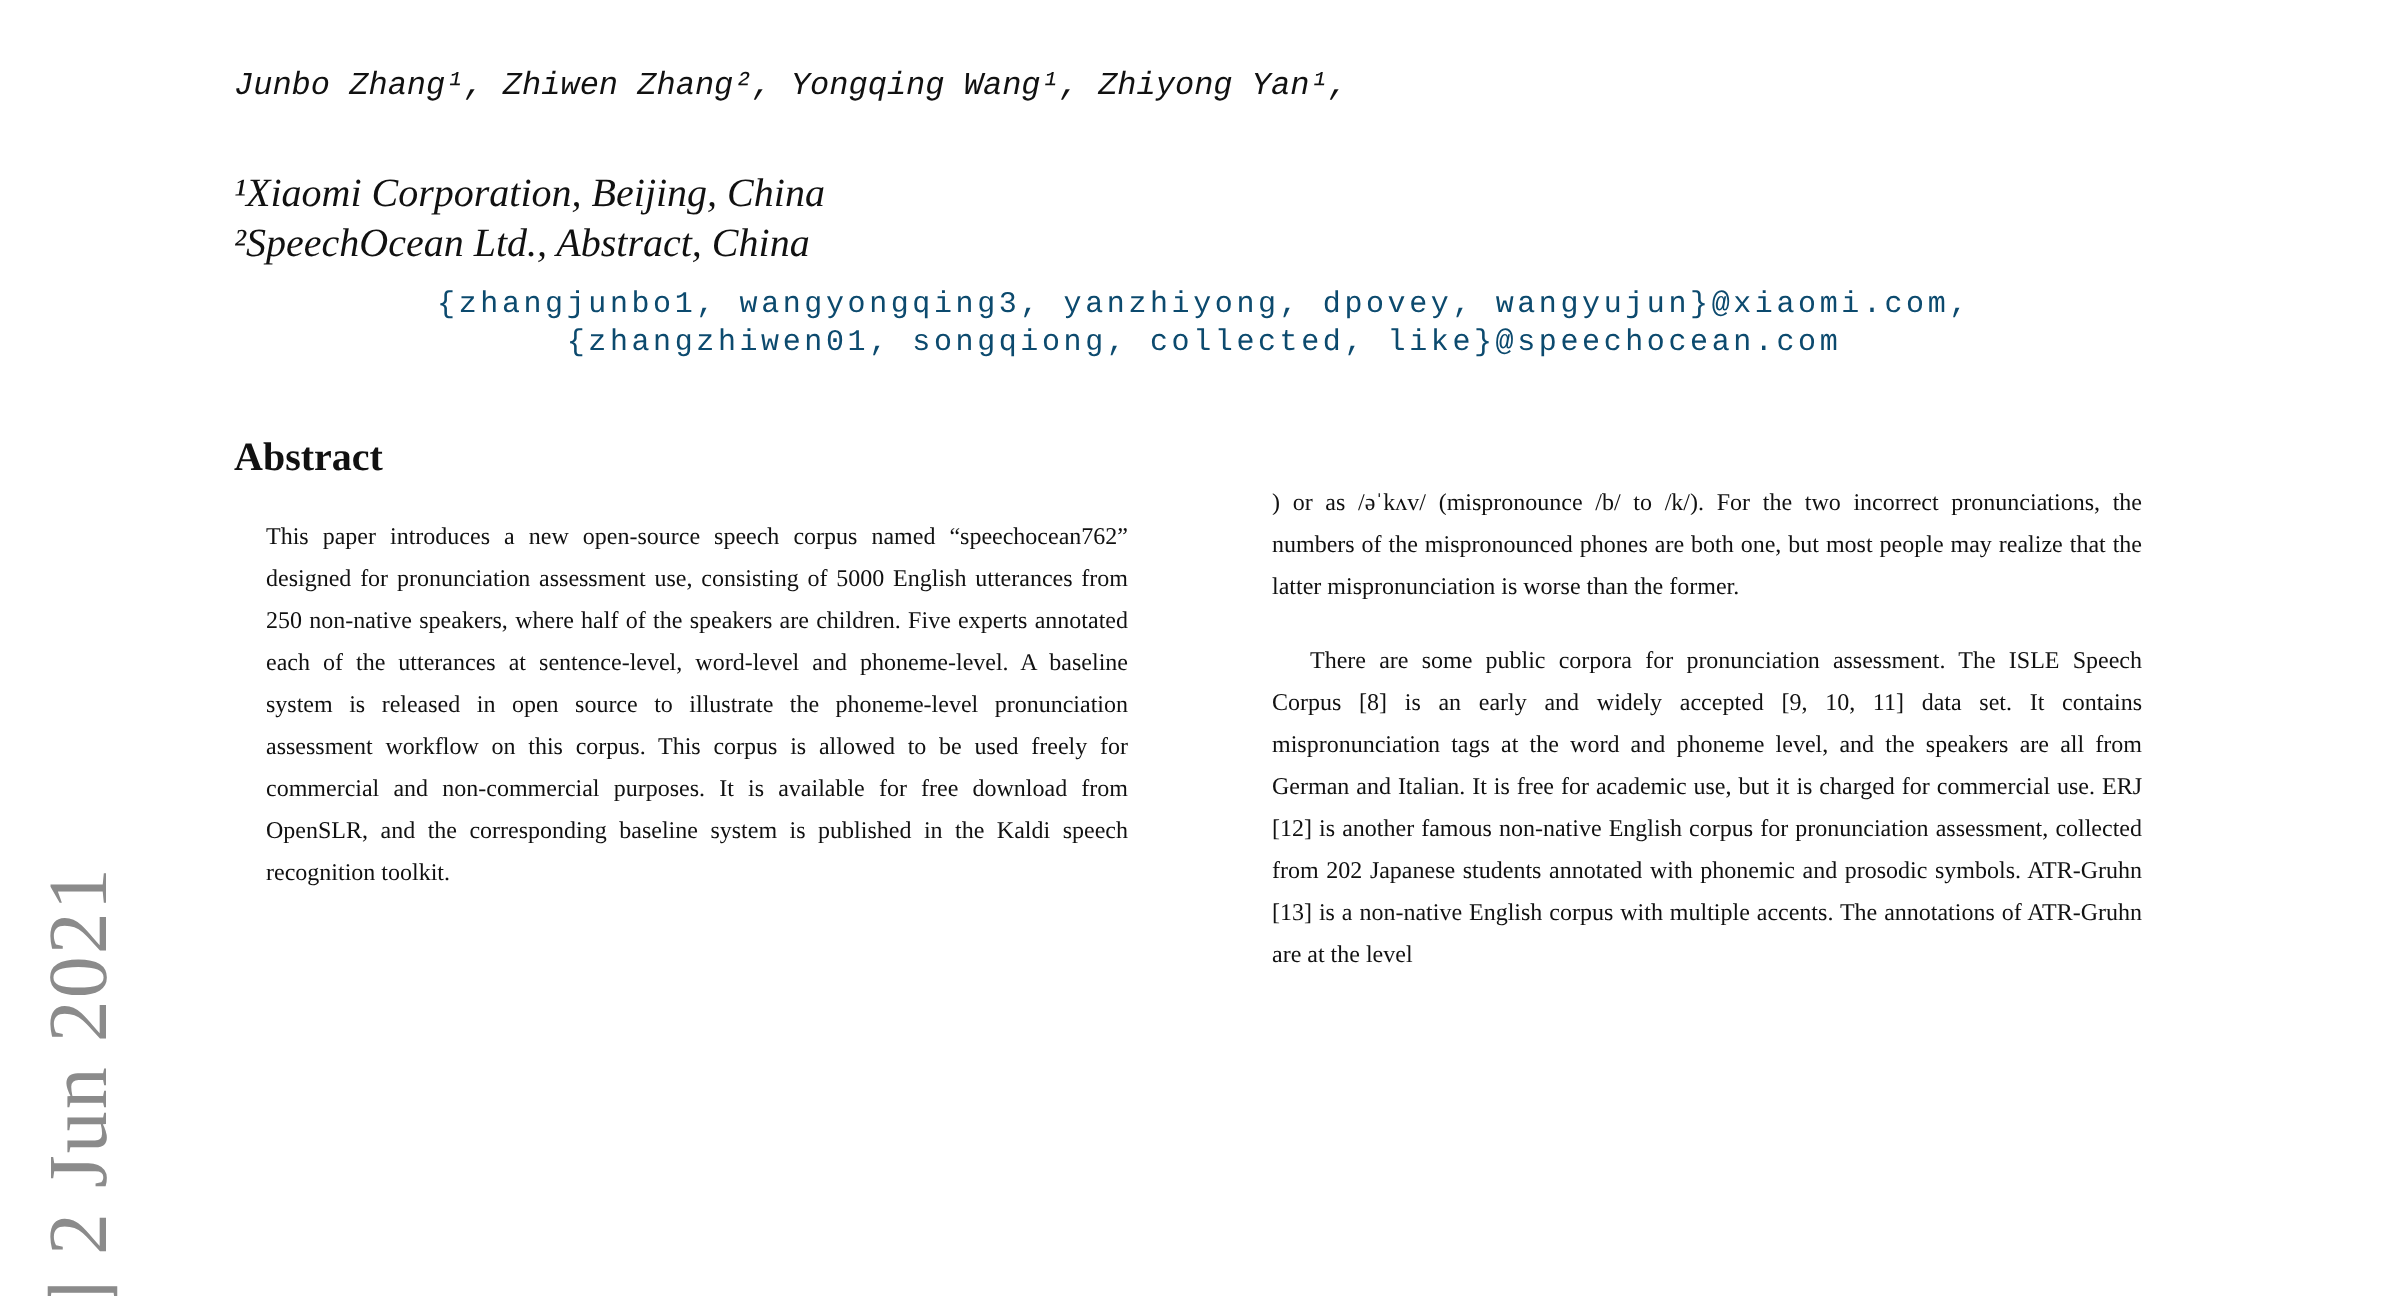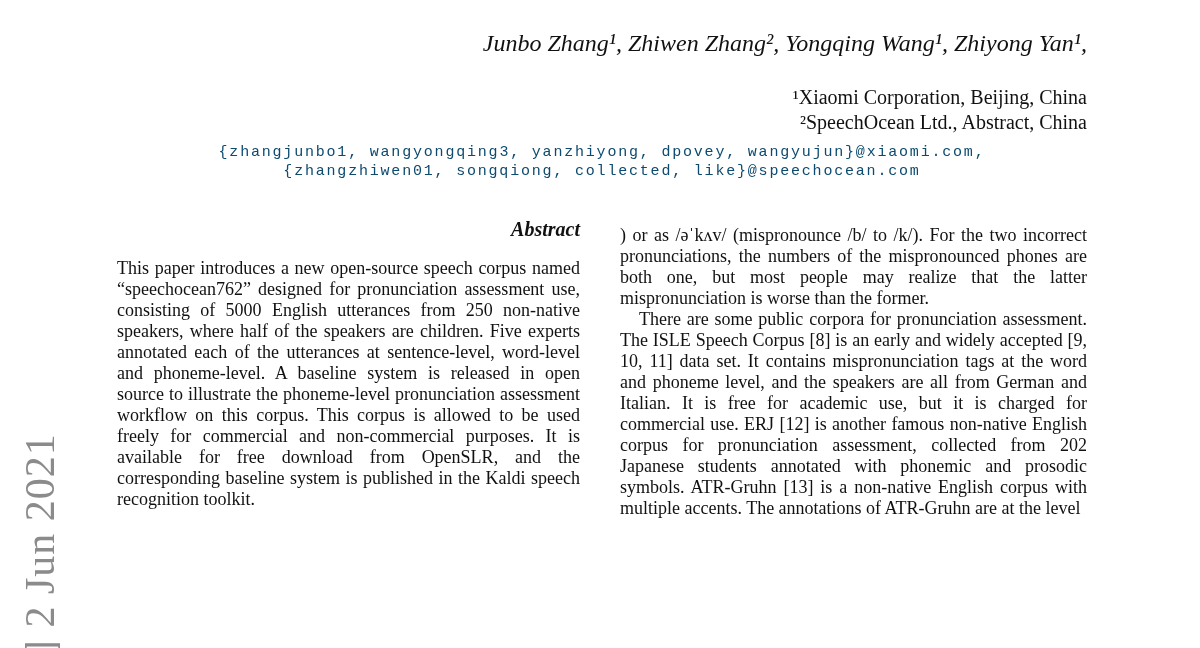--- a/index.html
+++ b/index.html
@@ -36,30 +36,32 @@
   }
   .title {
     margin-top: 57px;
     text-align: center;
     font-weight: bold;
     font-size: 26px;
     line-height: 30px;
   }
   .authors {
     margin-top: 31px;
-    text-align: right;
+    text-align: left;
     font-style: italic;
-    font-size: 24px;
+    font-size: 16px;
     line-height: 25px;
+    font-family: Liberation Mono, monospace;
   }
   .affiliations {
     margin-top: 29px;
-    text-align: right;
+    text-align: left;
     font-size: 20px;
     line-height: 25px;
+    font-style: italic;
   }
   .emails {
     margin-top: 8px;
     text-align: center;
     font-family: "Liberation Mono", "DejaVu Sans Mono", monospace;
     font-size: 15px;
     letter-spacing: 1.8px;
     line-height: 19px;
     color: #0c4a6e;
   }
@@ -70,29 +72,28 @@
   .col-left {
     width: 463px;
     margin-right: 40px;
   }
   .col-right {
     width: 467px;
     padding-top: 7px;
   }
   .abstract-heading {
     margin: 0 0 17px 0;
-    text-align: right;
+    text-align: left;
     font-weight: bold;
     font-size: 20px;
     line-height: 23px;
-    font-style: italic;
   }
   .body-text {
-    margin: 0;
-    font-size: 18px;
+    margin: 16px;
+    font-size: 12px;
     line-height: 21px;
     text-align: justify;
   }
   .indented {
     text-indent: 19px;
   }
 </style>
 </head>
 <body>
 

